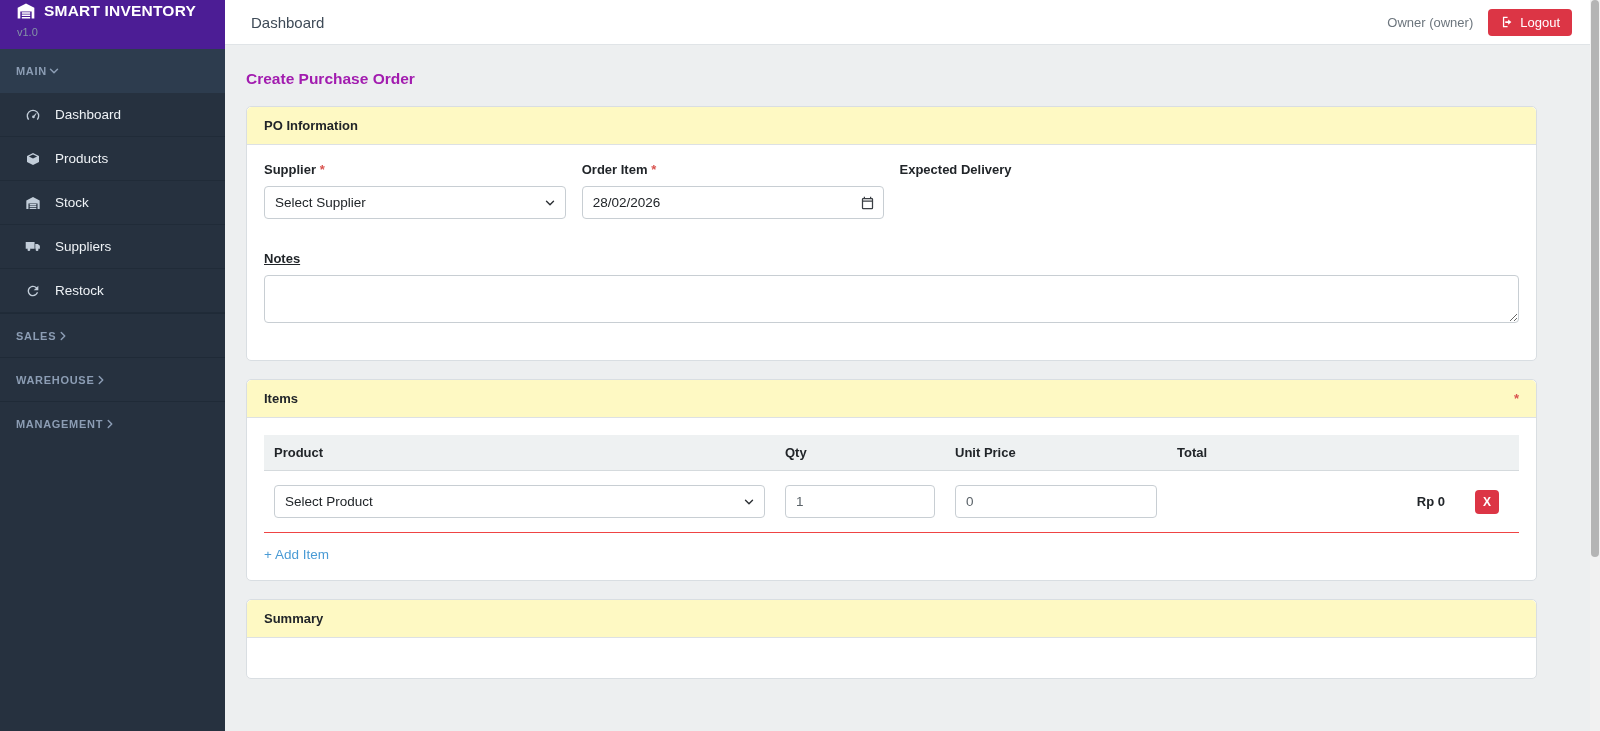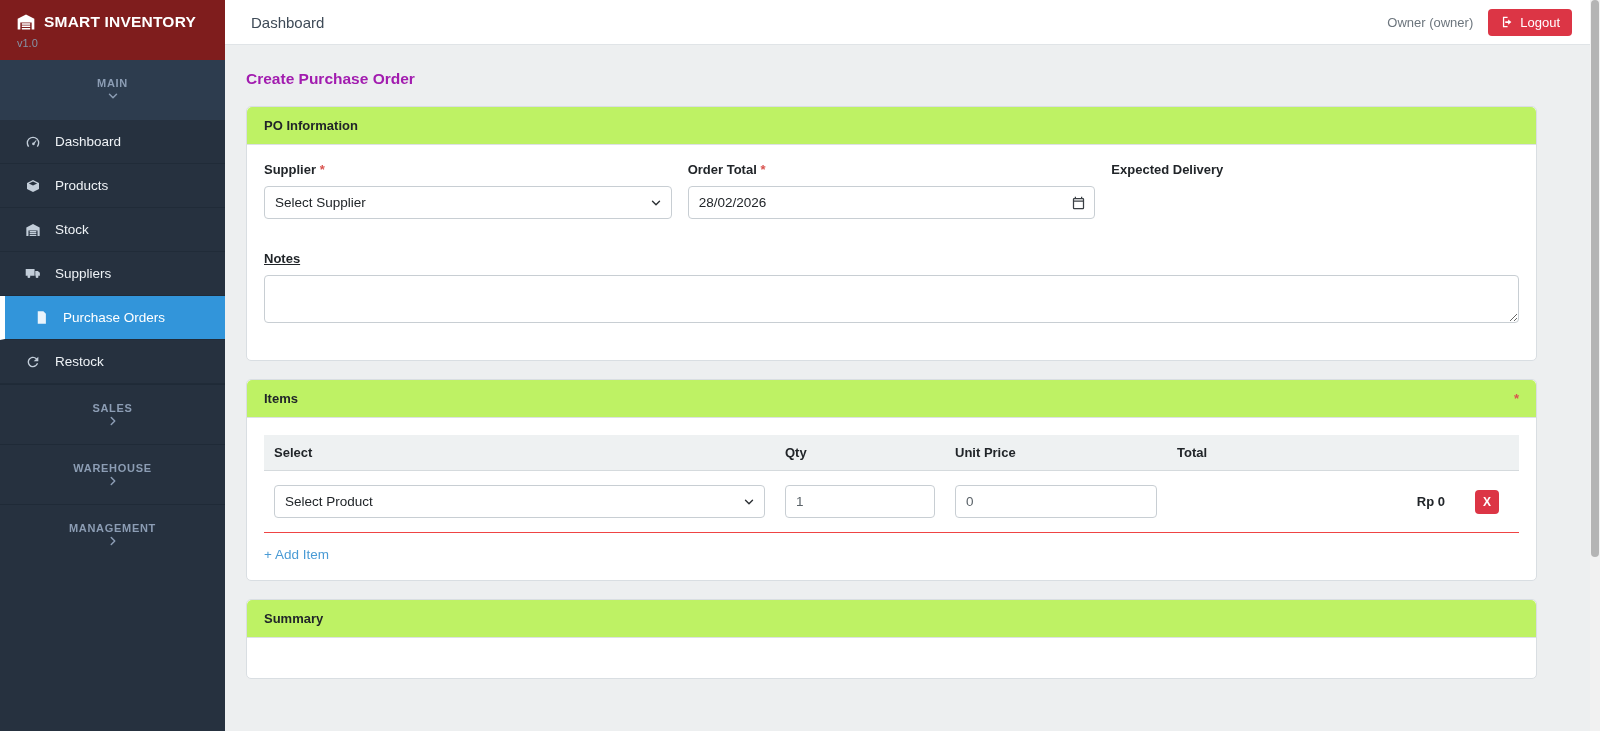--- a/index.html
+++ b/index.html
@@ -6,27 +6,27 @@
   html,body { width:1600px; height:731px; overflow:hidden; }
   body {
     font-family: "Liberation Sans", sans-serif;
     display:flex;
     background:#edeff0;
     color:#212529;
     position:relative;
   }
   
   .sidebar { flex:0 0 225px; width:225px; background:#26313f; display:flex; flex-direction:column; }
-  .logo-block { background:#7f1d1d; padding:12px 16px 11px; }
+  .logo-block { background:#4c1d95; padding:1px 16px 11px; }
   .logo-row { display:flex; align-items:center; gap:8px; color:#ffffff; font-weight:bold; font-size:15.5px; letter-spacing:.2px; }
   .logo-version { color:#8494a6; font-size:11px; margin-top:5px; padding-left:1px; }
   .nav-section-header {
-    display:flex; justify-content:center; align-items:center;
-    height:60px; padding:0 16px; cursor:pointer;
-    font-size:11px; font-weight:bold; letter-spacing:.7px; color:#8c9db4;flex-direction:column;
+    display:flex; justify-content:flex-start; align-items:center;
+    height:44px; padding:0 16px; cursor:pointer;
+    font-size:11px; font-weight:bold; letter-spacing:.7px; color:#8c9db4;
   }
   .nav-section-header.expanded { background:#2d3c4e; }
   .nav-section-header.collapsed { border-top:1px solid #1f2a37; }
   .nav-item {
     display:flex; align-items:center; gap:13px;
     height:44px; padding-left:24px; cursor:pointer;
     font-size:13.5px; color:#eef2f6;
     background:#26313f; border-bottom:1px solid #202b38;
   }
   .nav-item .nav-icon { width:18px; display:flex; justify-content:center; color:#c2cdd9; }
@@ -45,28 +45,28 @@
   .logout-btn {
     display:flex; align-items:center; gap:6px;
     background:#dc3545; color:#ffffff; border:none; border-radius:4px;
     padding:6px 12px; font-size:13px; font-family:inherit; cursor:pointer;
   }
   
   .content { flex:1; overflow:hidden; padding:25px 63px 0 21px; }
   .page-title { font-size:15.5px; font-weight:bold; color:#a21caf; margin-bottom:18px; }
   .card { background:#ffffff; border:1px solid #d9dee2; border-radius:5px; margin-bottom:18px; }
   .card-header {
-    background:#bef264; border-bottom:1px solid #dde1e4;
+    background:#fef9c3; border-bottom:1px solid #dde1e4;
     padding:11px 17px; font-size:13px; font-weight:bold; color:#212529;
     border-radius:5px 5px 0 0; display:flex; justify-content:space-between; align-items:center;
   }
   .card-body { padding:17px; }
   .required { color:#d9534f; font-weight:bold; }
   
-  .form-grid { display:grid; grid-template-columns:1fr 1fr 1fr; column-gap:16px; }
+  .form-grid { display:grid; grid-template-columns:1fr 1fr 1fr 1fr; column-gap:16px; }
   .form-group { margin-bottom:32px; }
   .form-group.last { margin-bottom:16px;text-decoration:underline; }
   .field-label { display:block; font-size:13px; font-weight:bold; margin-bottom:9px; color:#212529; }
   .control {
     width:100%; height:33px; border:1px solid #c8ced3; border-radius:4px;
     background:#ffffff; font-family:inherit; font-size:13.5px; color:#212529; padding:0 10px;
   }
   select.control { appearance:none; -webkit-appearance:none; padding-right:32px; }
   .select-wrap, .date-wrap { position:relative; }
   .chev-overlay { position:absolute; right:9px; top:50%; transform:translateY(-50%); pointer-events:none; color:#2b2f33; display:flex; }
@@ -145,28 +145,20 @@
       </span>
       <span>Stock</span>
     </div>
     <div class="nav-item">
       <span class="nav-icon">
         <svg width="17" height="17" viewBox="0 0 24 24">
             <path fill="currentColor" d="M1 5.5h12.5V15H1zM14.5 8.5h3.6L21 11v4h-6.5zM5.5 18.5a2 2 0 110-4 2 2 0 010 4zm11.5 0a2 2 0 110-4 2 2 0 010 4z"></path>
           </svg>
       </span>
       <span>Suppliers</span>
-    </div>
-    <div class="nav-item active">
-      <span class="nav-icon">
-        <svg width="15" height="15" viewBox="0 0 24 24">
-            <path fill="currentColor" d="M6 2h9l4 4v16H6V2zm2.5 7h7v1.6h-7V9zm0 3.2h7v1.6h-7v-1.6zm0 3.2h4.5V17H8.5v-1.6z"></path>
-          </svg>
-      </span>
-      <span>Purchase Orders</span>
     </div>
     <div class="nav-item">
       <span class="nav-icon">
         <svg width="16" height="16" viewBox="0 0 24 24">
             <path fill="currentColor" d="M17.65 6.35A7.95 7.95 0 0012 4c-4.42 0-7.99 3.58-7.99 8s3.57 8 7.99 8c3.73 0 6.84-2.55 7.73-6h-2.08a5.99 5.99 0 01-5.65 4c-3.31 0-6-2.69-6-6s2.69-6 6-6c1.66 0 3.14.69 4.22 1.78L13 11h7V4l-2.35 2.35z"></path>
           </svg>
       </span>
       <span>Restock</span>
     </div>
   </nav>
@@ -235,21 +227,21 @@
               </select>
               <span class="chev-overlay">
                 <svg width="14" height="14" viewBox="0 0 24 24">
                     <path d="M6 9l6 6 6-6" fill="none" stroke="currentColor" stroke-width="2.4" stroke-linecap="round" stroke-linejoin="round"></path>
                   </svg>
               </span>
             </div>
           </div>
           <div class="form-group">
             <label class="field-label">
-              <span>Order Total</span>
+              <span>Order Item</span>
               <span class="required">*</span>
             </label>
             <div class="date-wrap">
               <input class="control date-input" value="28/02/2026" style="">
               <span class="cal-overlay">
                 <svg width="15" height="15" viewBox="0 0 24 24">
                     <path fill="currentColor" d="M19 4h-1V2h-2v2H8V2H6v2H5a2 2 0 00-2 2v14a2 2 0 002 2h14a2 2 0 002-2V6a2 2 0 00-2-2zm0 16H5V10h14v10zM5 8V6h14v2H5z"></path>
                   </svg>
               </span>
             </div>
@@ -279,21 +271,21 @@
         <table class="items-table">
           <colgroup>
             <col>
               <col style="width:170px">
               <col style="width:222px">
               <col style="width:288px">
               <col style="width:64px">
           </colgroup>
           <thead>
             <tr>
-              <th>Select</th>
+              <th>Product</th>
               <th>Qty</th>
               <th>Unit Price</th>
               <th>Total</th>
               <th></th>
             </tr>
           </thead>
           <tbody>
             <tr>
               <td>
                 <div class="select-wrap">

